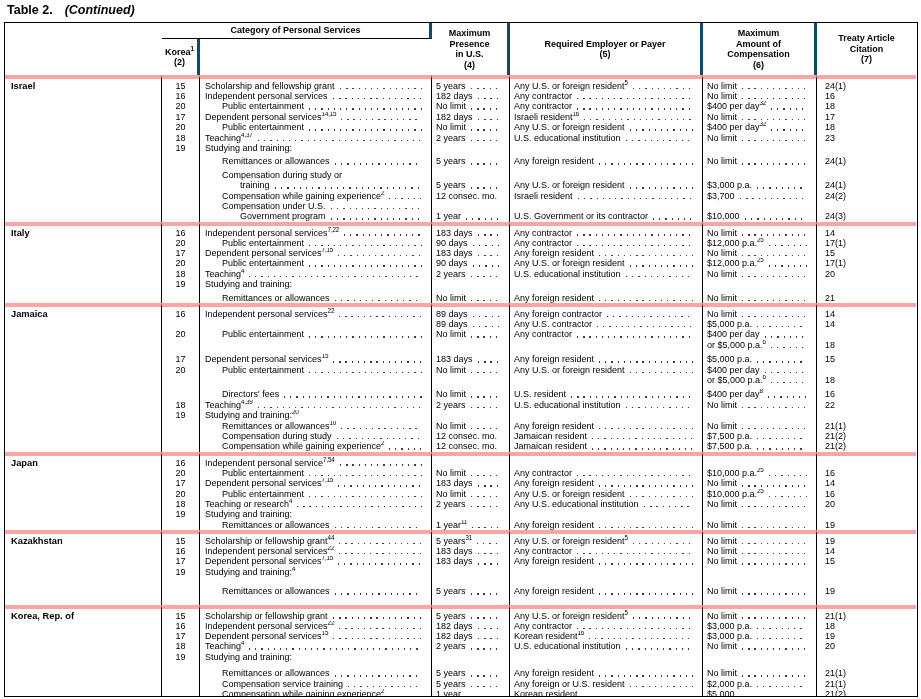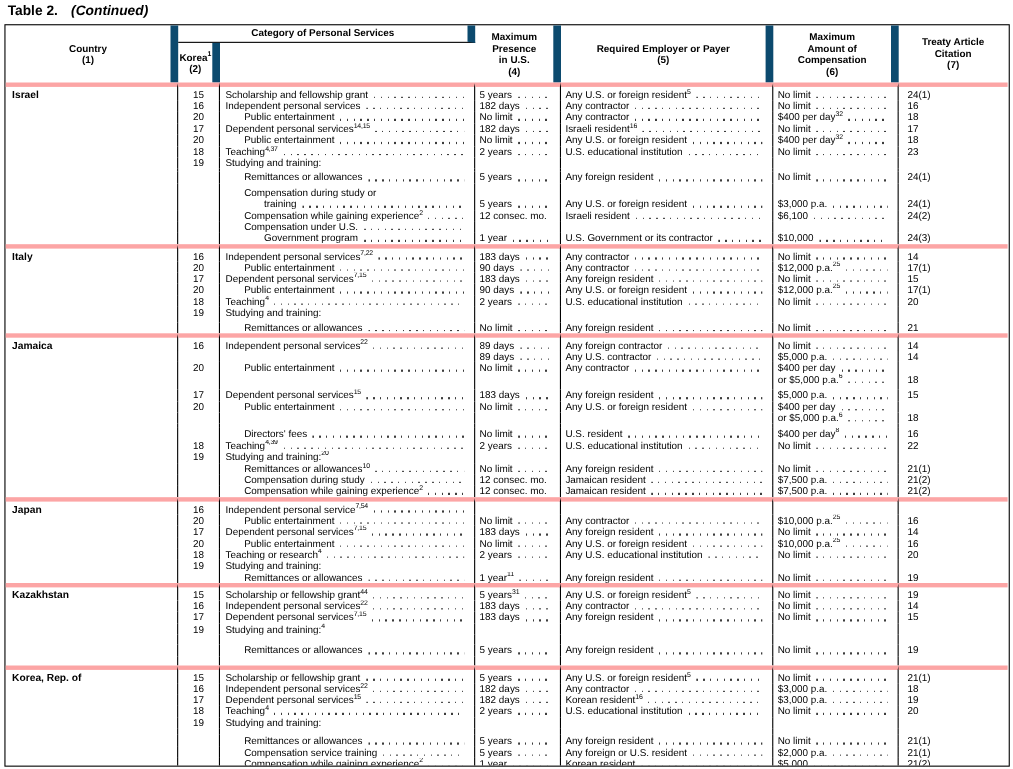--- a/index.html
+++ b/index.html
@@ -13,21 +13,21 @@
   #table{
     position:absolute;left:4px;top:22px;width:914px;height:675px;
     border:1.5px solid #000;box-sizing:border-box;overflow:hidden;background:#fff;
   }
   #thead{
     display:grid;
     grid-template-columns:157px 38px 232px 78px 193px 114px 99px;
     grid-template-rows:16px 36px;
   }
   .hc{
-    border-right:7px solid #0c4a6e;
+    border-right:3px solid #0c4a6e;
     display:flex;flex-direction:column;align-items:center;justify-content:center;
     text-align:center;font-weight:bold;font-size:9px;line-height:10.5px;
     white-space:pre-line;box-sizing:border-box;
   }
   .hc.last{border-right:none;}
   #h-country{grid-row:1/3;grid-column:1;}
   #h-category{grid-row:1;grid-column:2/4;border-bottom:1px solid #000;}
   #h-code{grid-row:2;grid-column:2;}
   #h-purpose{grid-row:2;grid-column:3;}
   #h-presence{grid-row:1/3;grid-column:4;}
@@ -61,22 +61,20 @@
 </style>
 </head>
 <body>
 
 <div id="titlebar">
   <span>Table 2.</span><span class="sub">(Continued)</span>
 </div>
 
 <div id="table">
   <div id="thead">
-    <div class="hc" id="h-country">Country
-(1)</div>
     <div class="hc" id="h-category">Category of Personal Services</div>
     <div class="hc" id="h-code">
       <span><span>Korea</span><sup>1</sup></span>
       <span>(2)</span>
     </div>
     <div class="hc" id="h-presence">Maximum
 Presence
 in U.S.
 (4)</div>
     <div class="hc" id="h-employer">Required Employer or Payer
@@ -313,21 +311,21 @@
         <span class="leader"></span>
       </div>
       <div class="cell c4">
         <span class="txt">12 consec. mo.</span>
       </div>
       <div class="cell c5">
         <span class="txt">Israeli resident</span>
         <span class="leader"></span>
       </div>
       <div class="cell c6">
-        <span class="txt">$6,100</span>
+        <span class="txt">$3,700</span>
         <span class="leader"></span>
       </div>
       <div class="cell c7">
         <span class="txt">24(2)</span>
       </div>
       <div class="cell c1"></div>
       <div class="cell c2"></div>
       <div class="cell c3" style="padding-left: 22px;">
         <span class="txt">Compensation under U.S.</span>
         <span class="leader"></span>

